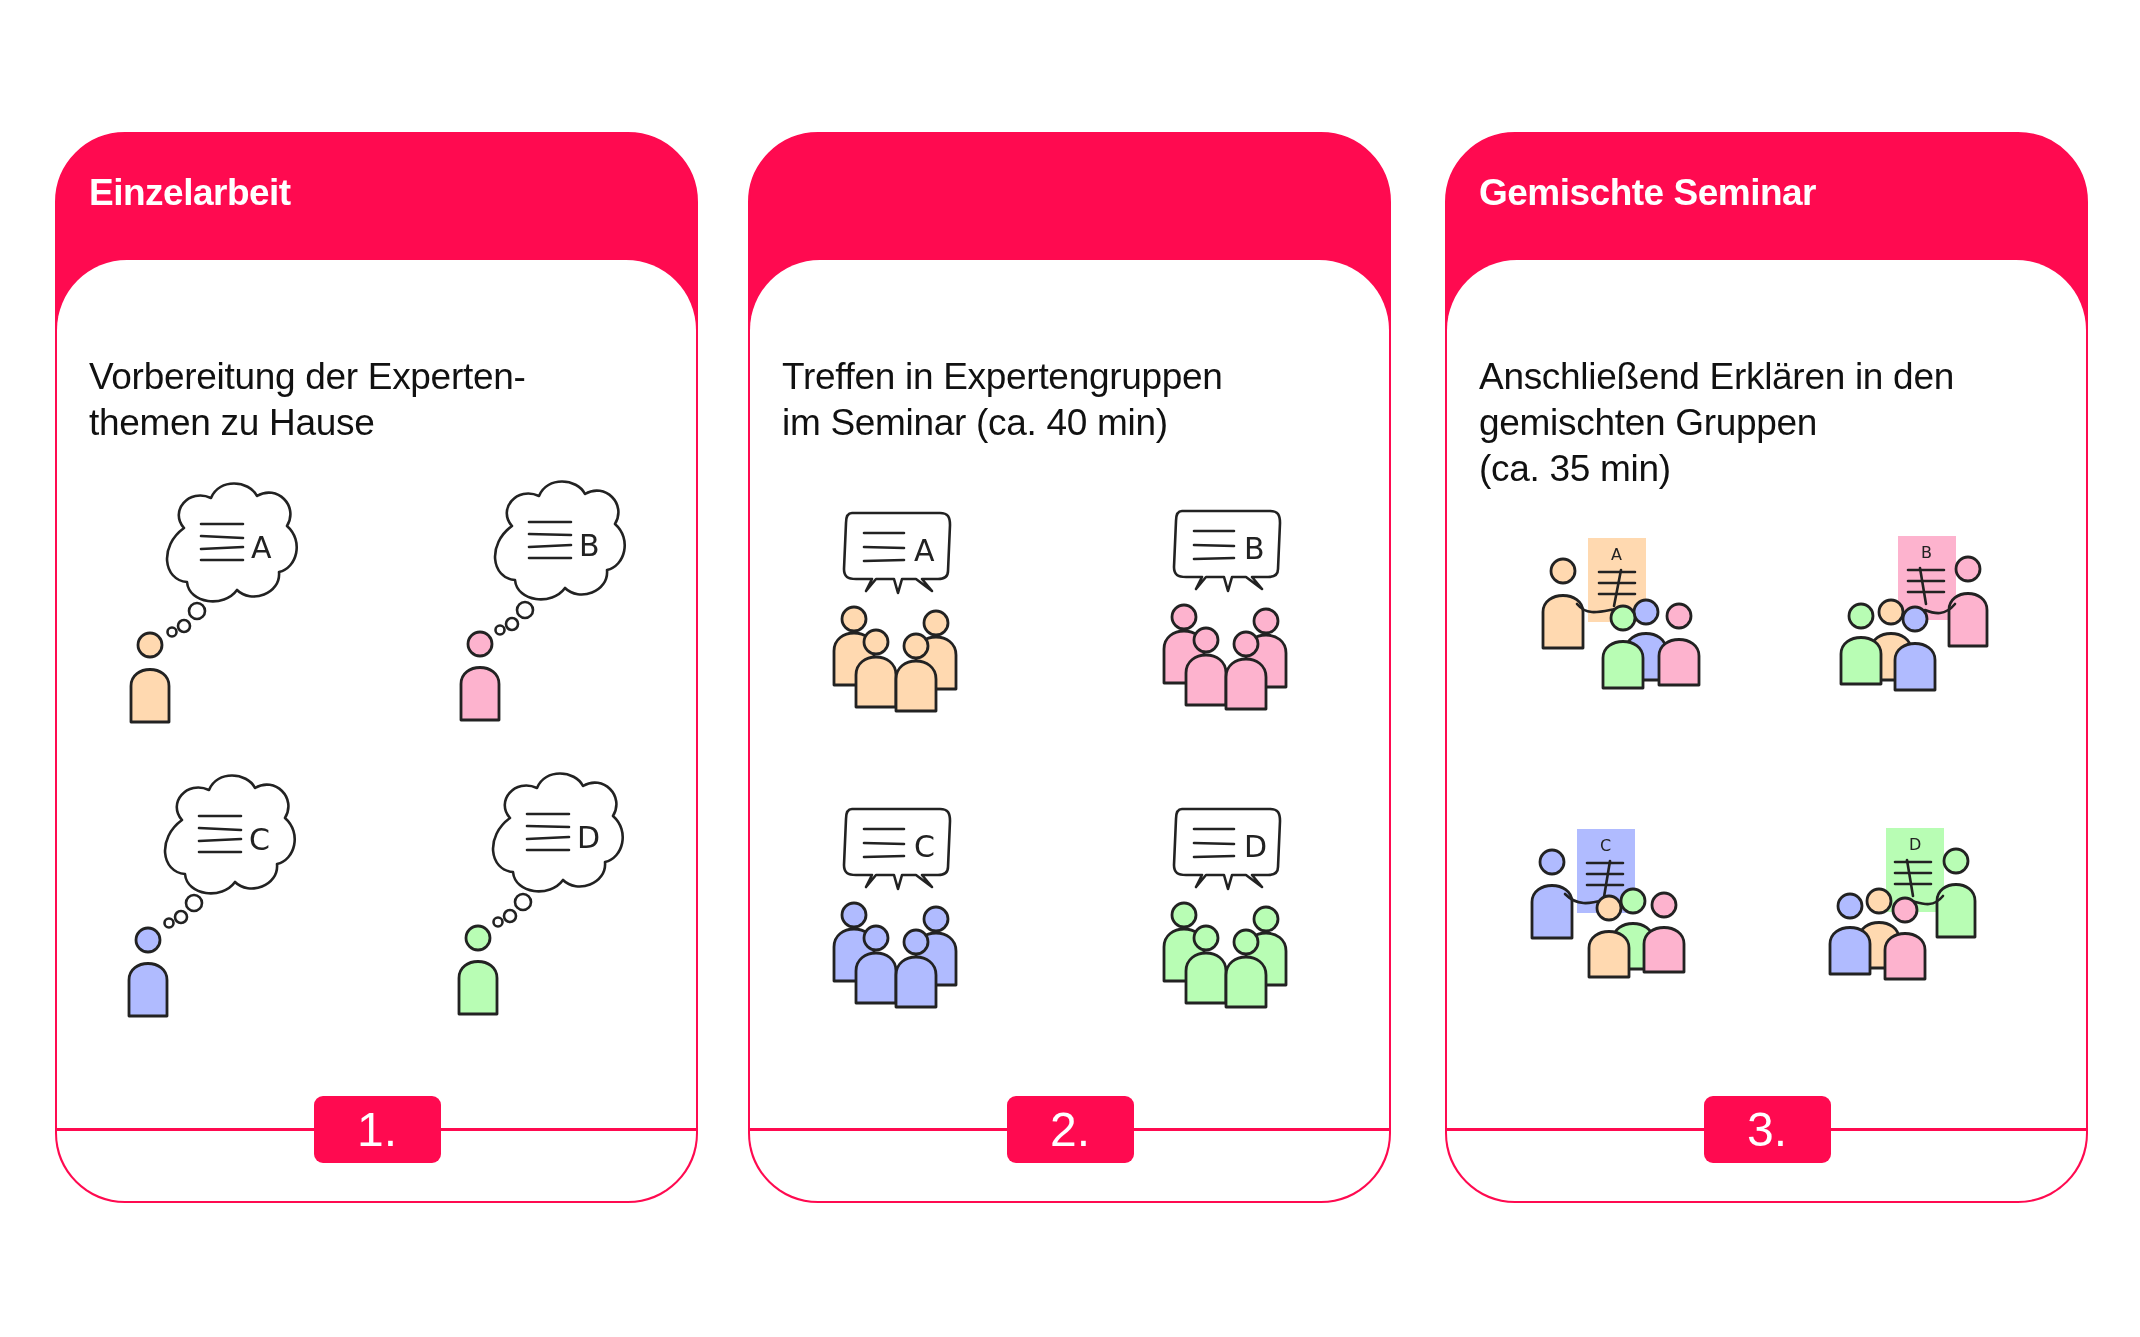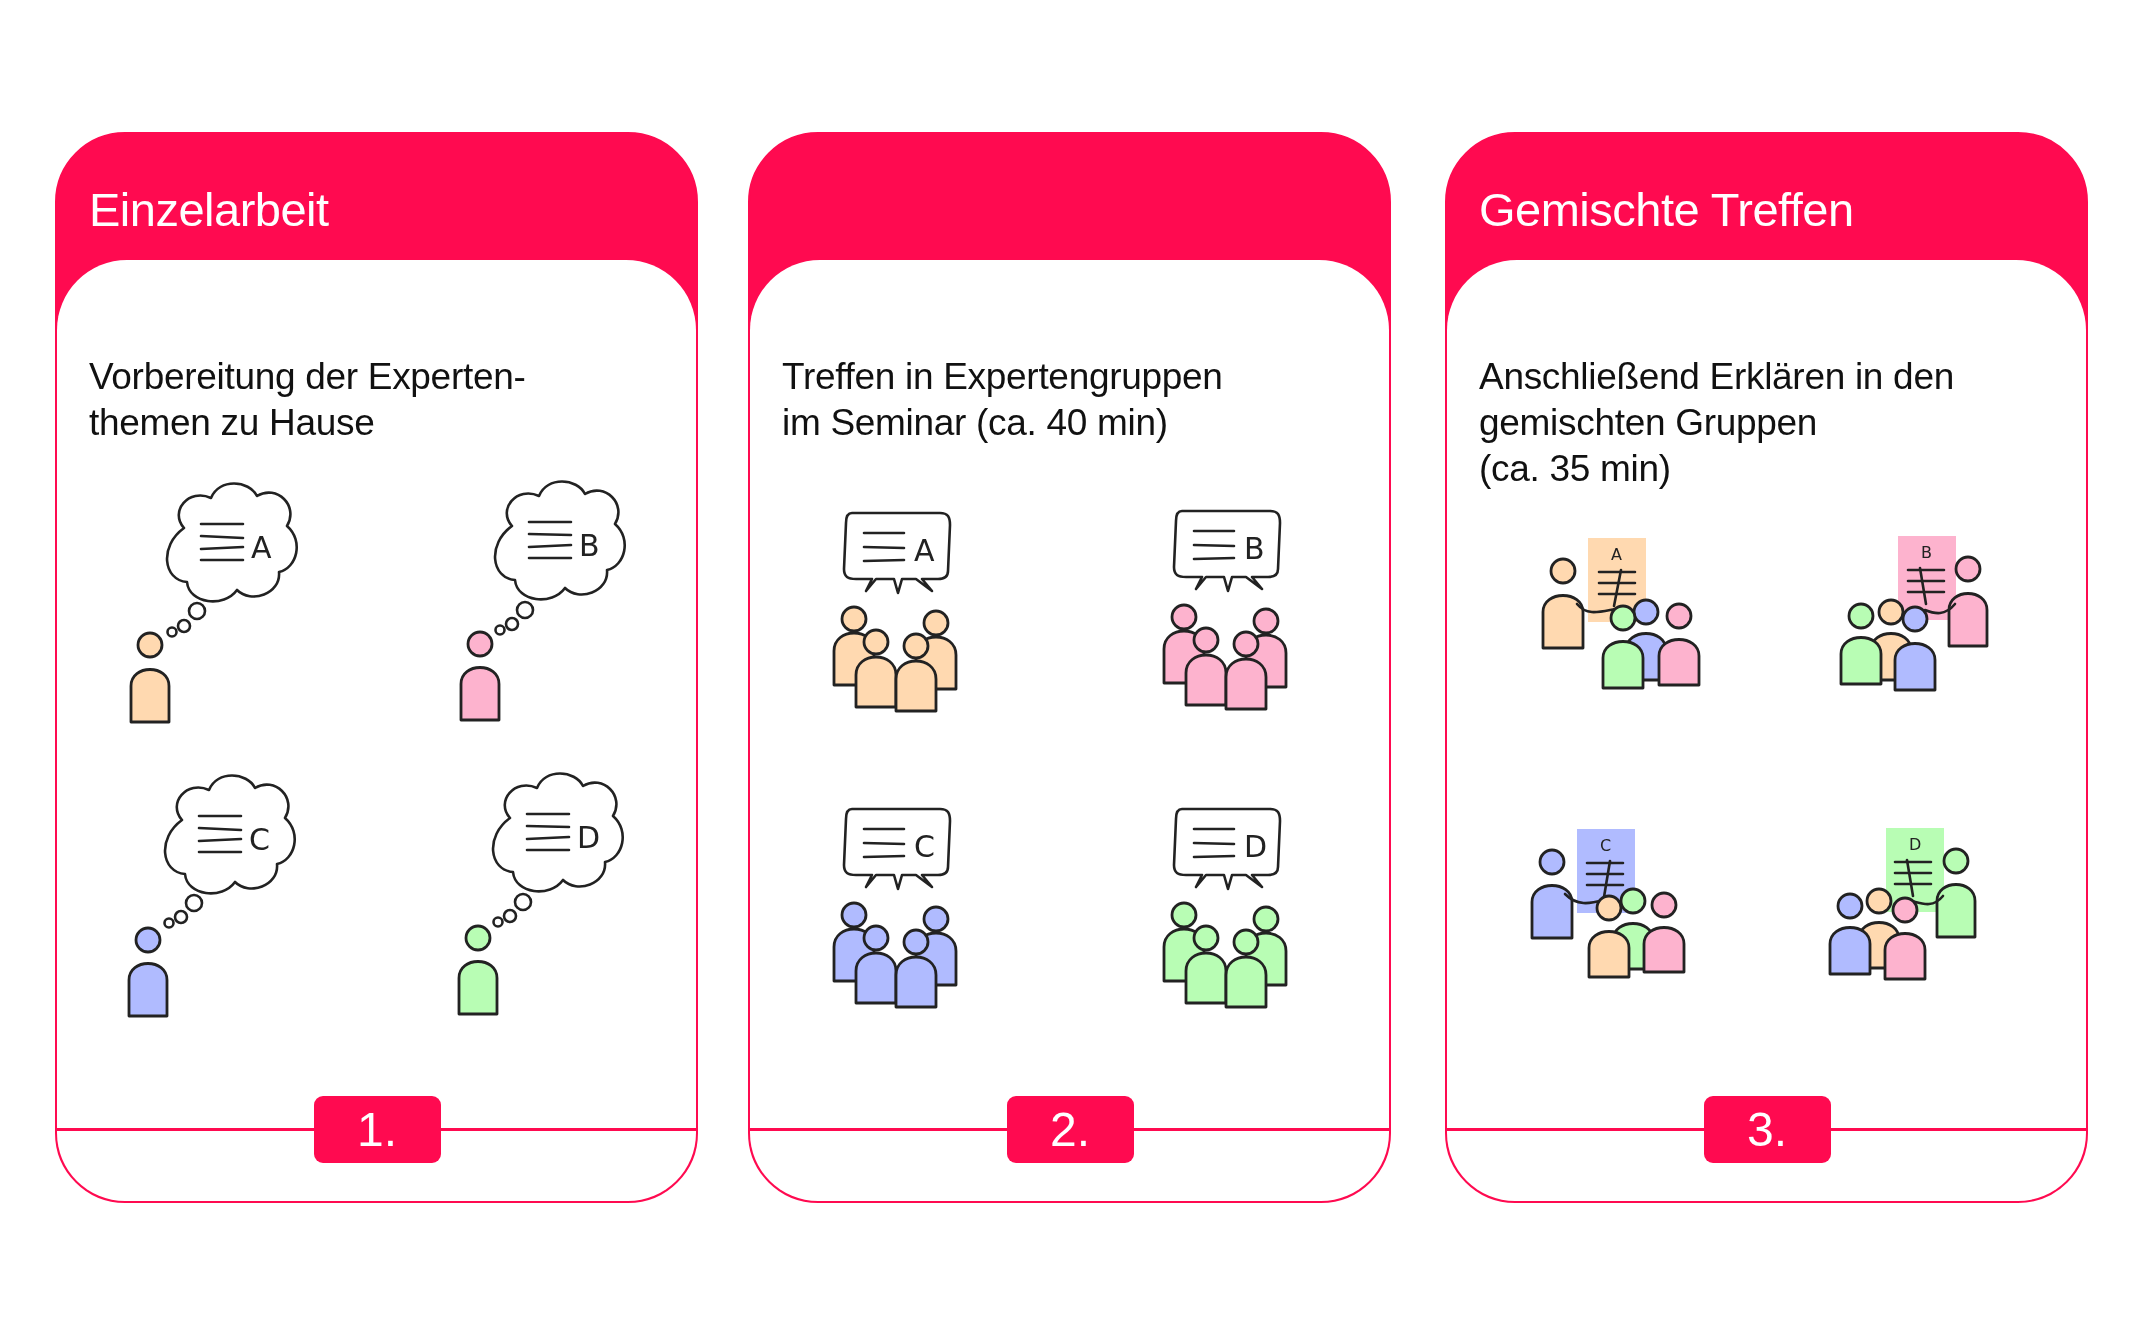--- a/index.html
+++ b/index.html
@@ -1,22 +1,22 @@
 <!DOCTYPE html>
 <html><head>
 <meta charset="utf-8">
 <style>
   html, body { margin:0; padding:0; background:#ffffff; }
   body { width:2140px; height:1337px; position:relative; overflow:hidden;
          font-family:"Liberation Sans", sans-serif; }
   .card { position:absolute; top:132px; width:643px; height:1071px;
           border:2.5px solid #FF0A50; border-radius:70px; box-sizing:border-box;
           background:#FF0A50; overflow:hidden; }
-  .card .header-title { position:absolute; left:32px; top:52px; color:#fff;
-          font-size:47px; font-weight:normal; letter-spacing:-0.5px; line-height:1; }
+  .card .header-title { position:absolute; left:32px; top:40px; color:#fff;
+          font-size:37px; font-weight:bold; letter-spacing:-0.5px; line-height:1; }
   .card .body { position:absolute; left:0; right:0; top:126px; bottom:0;
           background:#fff; border-radius:70px 70px 0 0; }
   .card .desc { position:absolute; left:32px; top:54px; right:30px; color:#111;
           font-size:37px; line-height:46px; letter-spacing:-0.3px; white-space:pre-line;margin-top:40px; }
   .card .divider { position:absolute; left:0; right:0; top:868px; height:2.5px; background:#FF0A50; }
   .card .badge { position:absolute; left:50%; top:836px; width:127px; height:67px;
           margin-left:-63px; background:#FF0A50; border-radius:9px; color:#fff;
           font-size:48px; line-height:67px; text-align:center; }
   .card .illus { position:absolute; left:0; top:0; width:643px; height:945px; }
   svg .ln { stroke:#222; stroke-width:2.6; fill:none; stroke-linecap:round; stroke-linejoin:round; }
@@ -147,21 +147,21 @@
       <use href="#bubble"></use>
       <text class="lbl" x="18" y="12">D</text>
     </g>
     <g transform="translate(476,771)" fill="#B8FDB4">
         <use href="#group4"></use>
       </g>
   </svg>
 </div>
 
 <div class="card" style="left:1445px;">
-  <div class="header-title">Gemischte Treffen</div>
+  <div class="header-title">Gemischte Seminar</div>
   <div class="body">
     <div class="desc">Anschließend Erklären in den
 gemischten Gruppen
 (ca. 35 min)</div>
     <div class="divider"></div>
     <div class="badge">3.</div>
   </div>
   <svg class="illus" viewBox="0 0 643 945">
     <defs>
       <g id="poster-lines">

